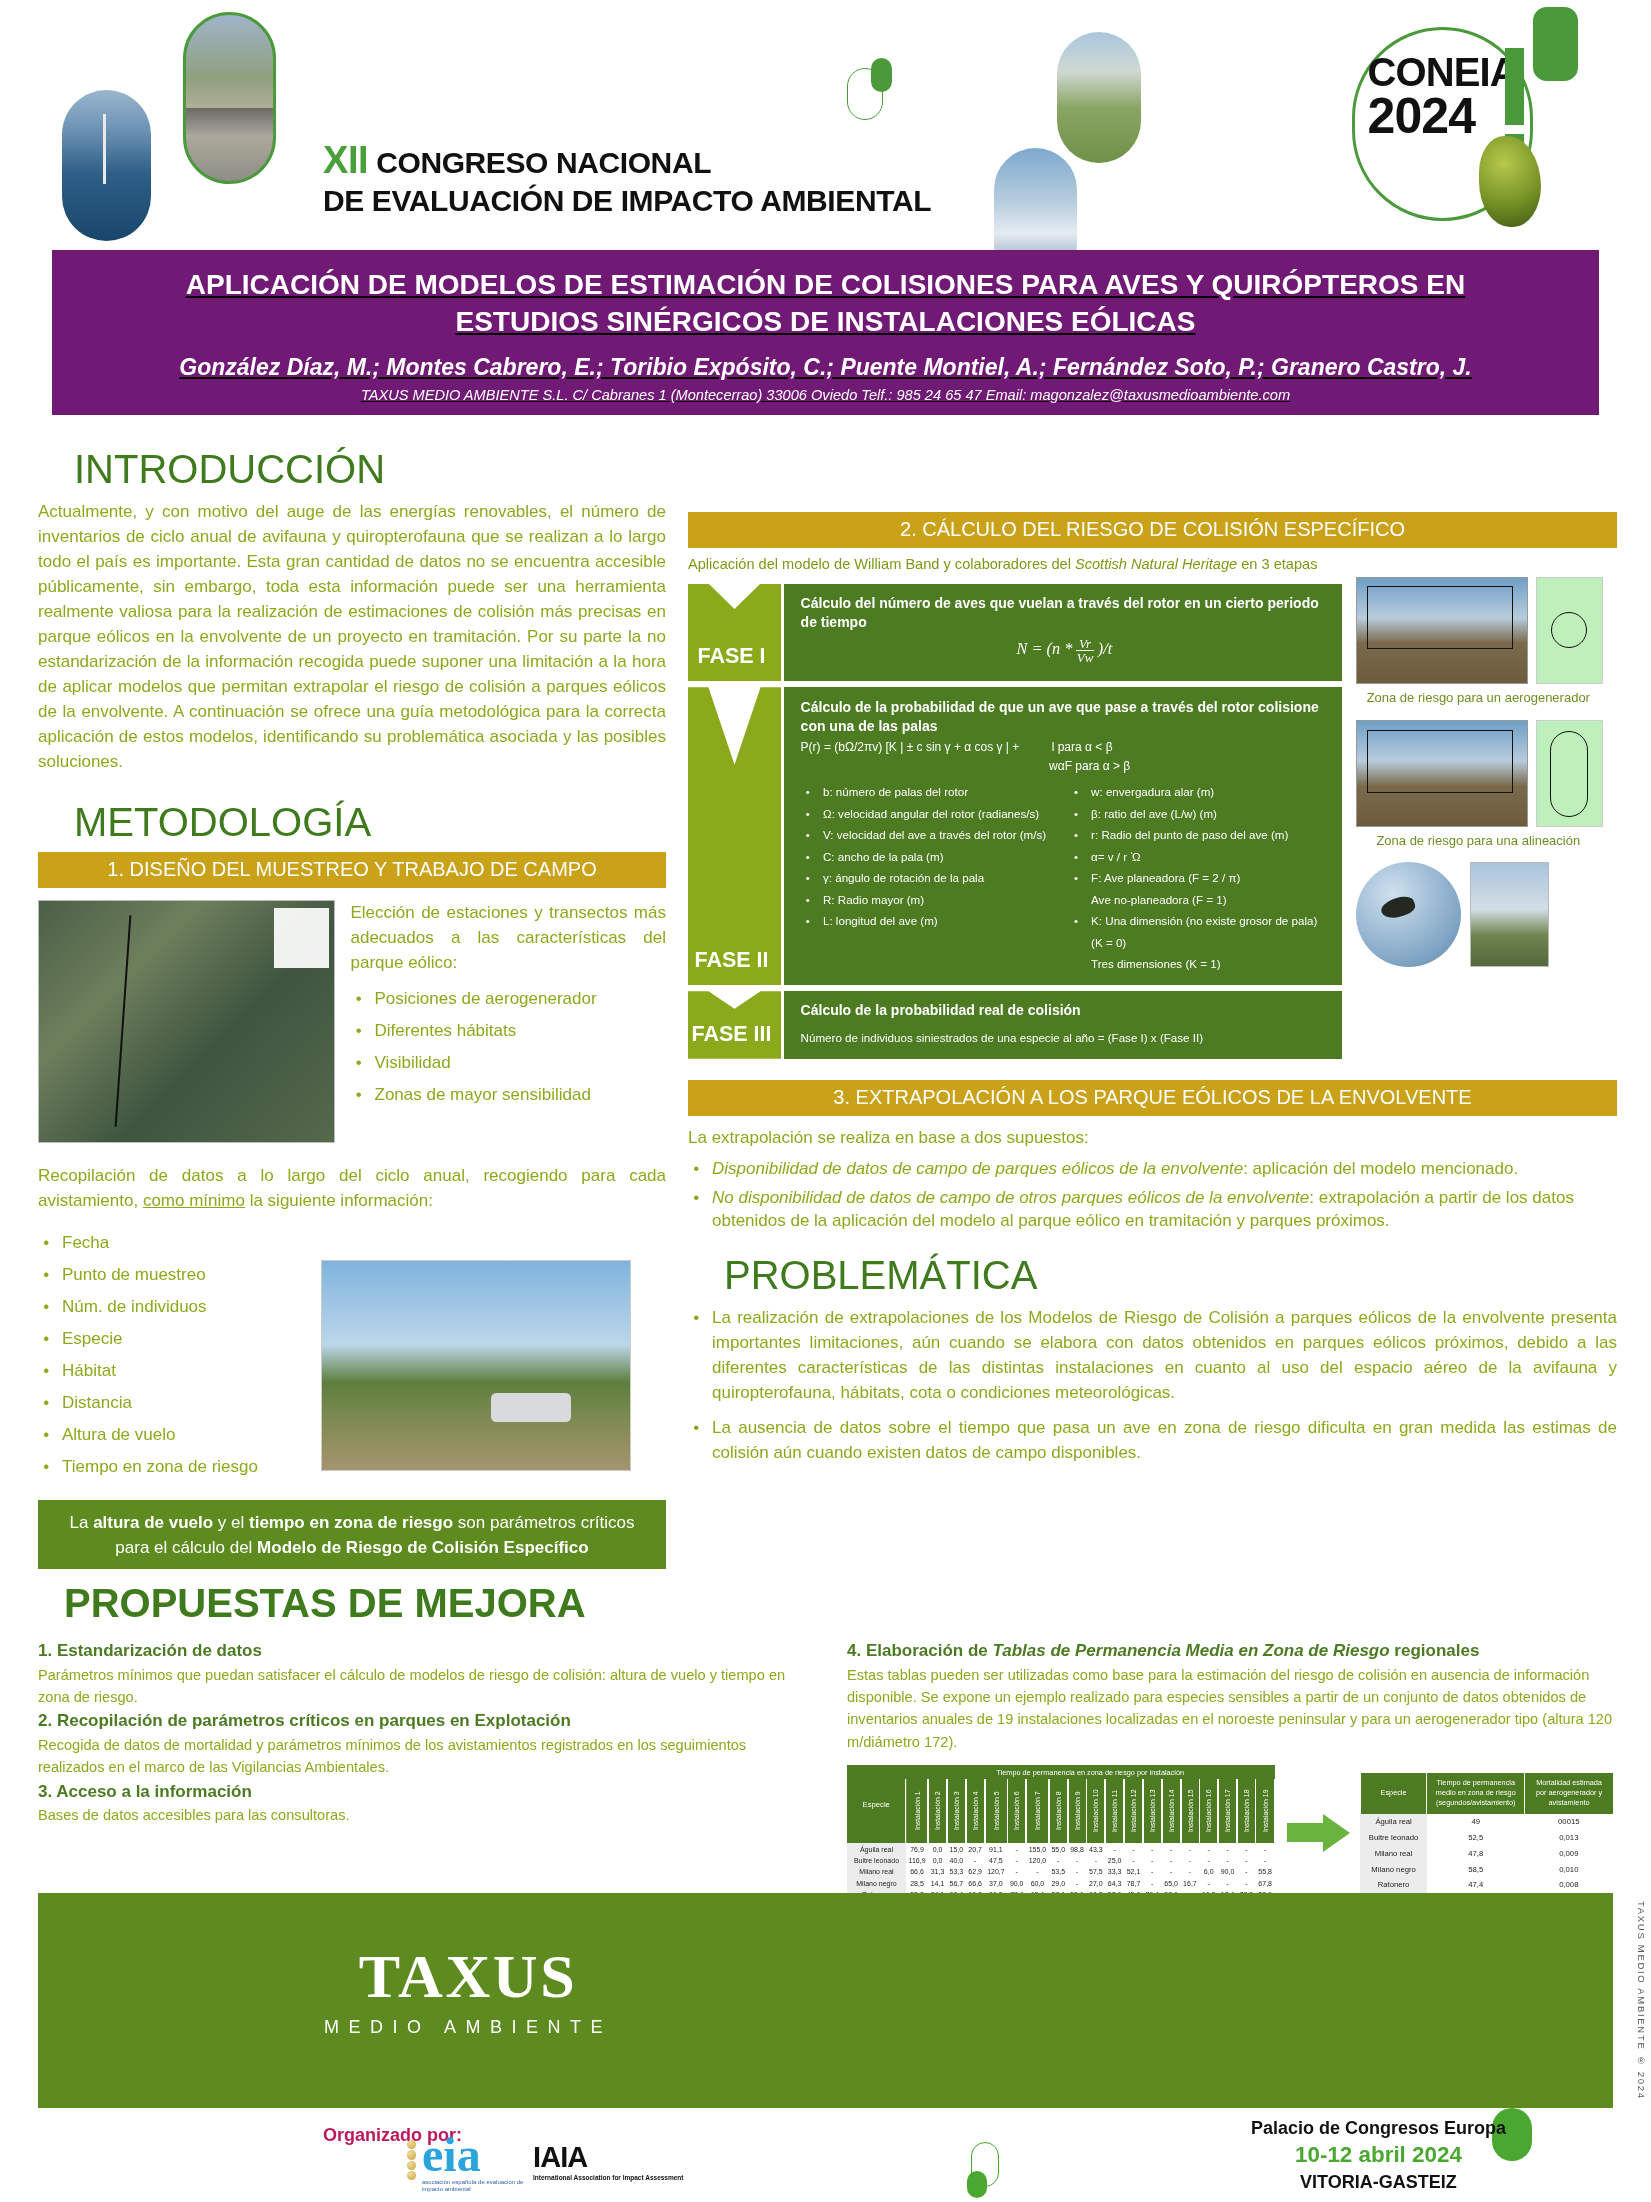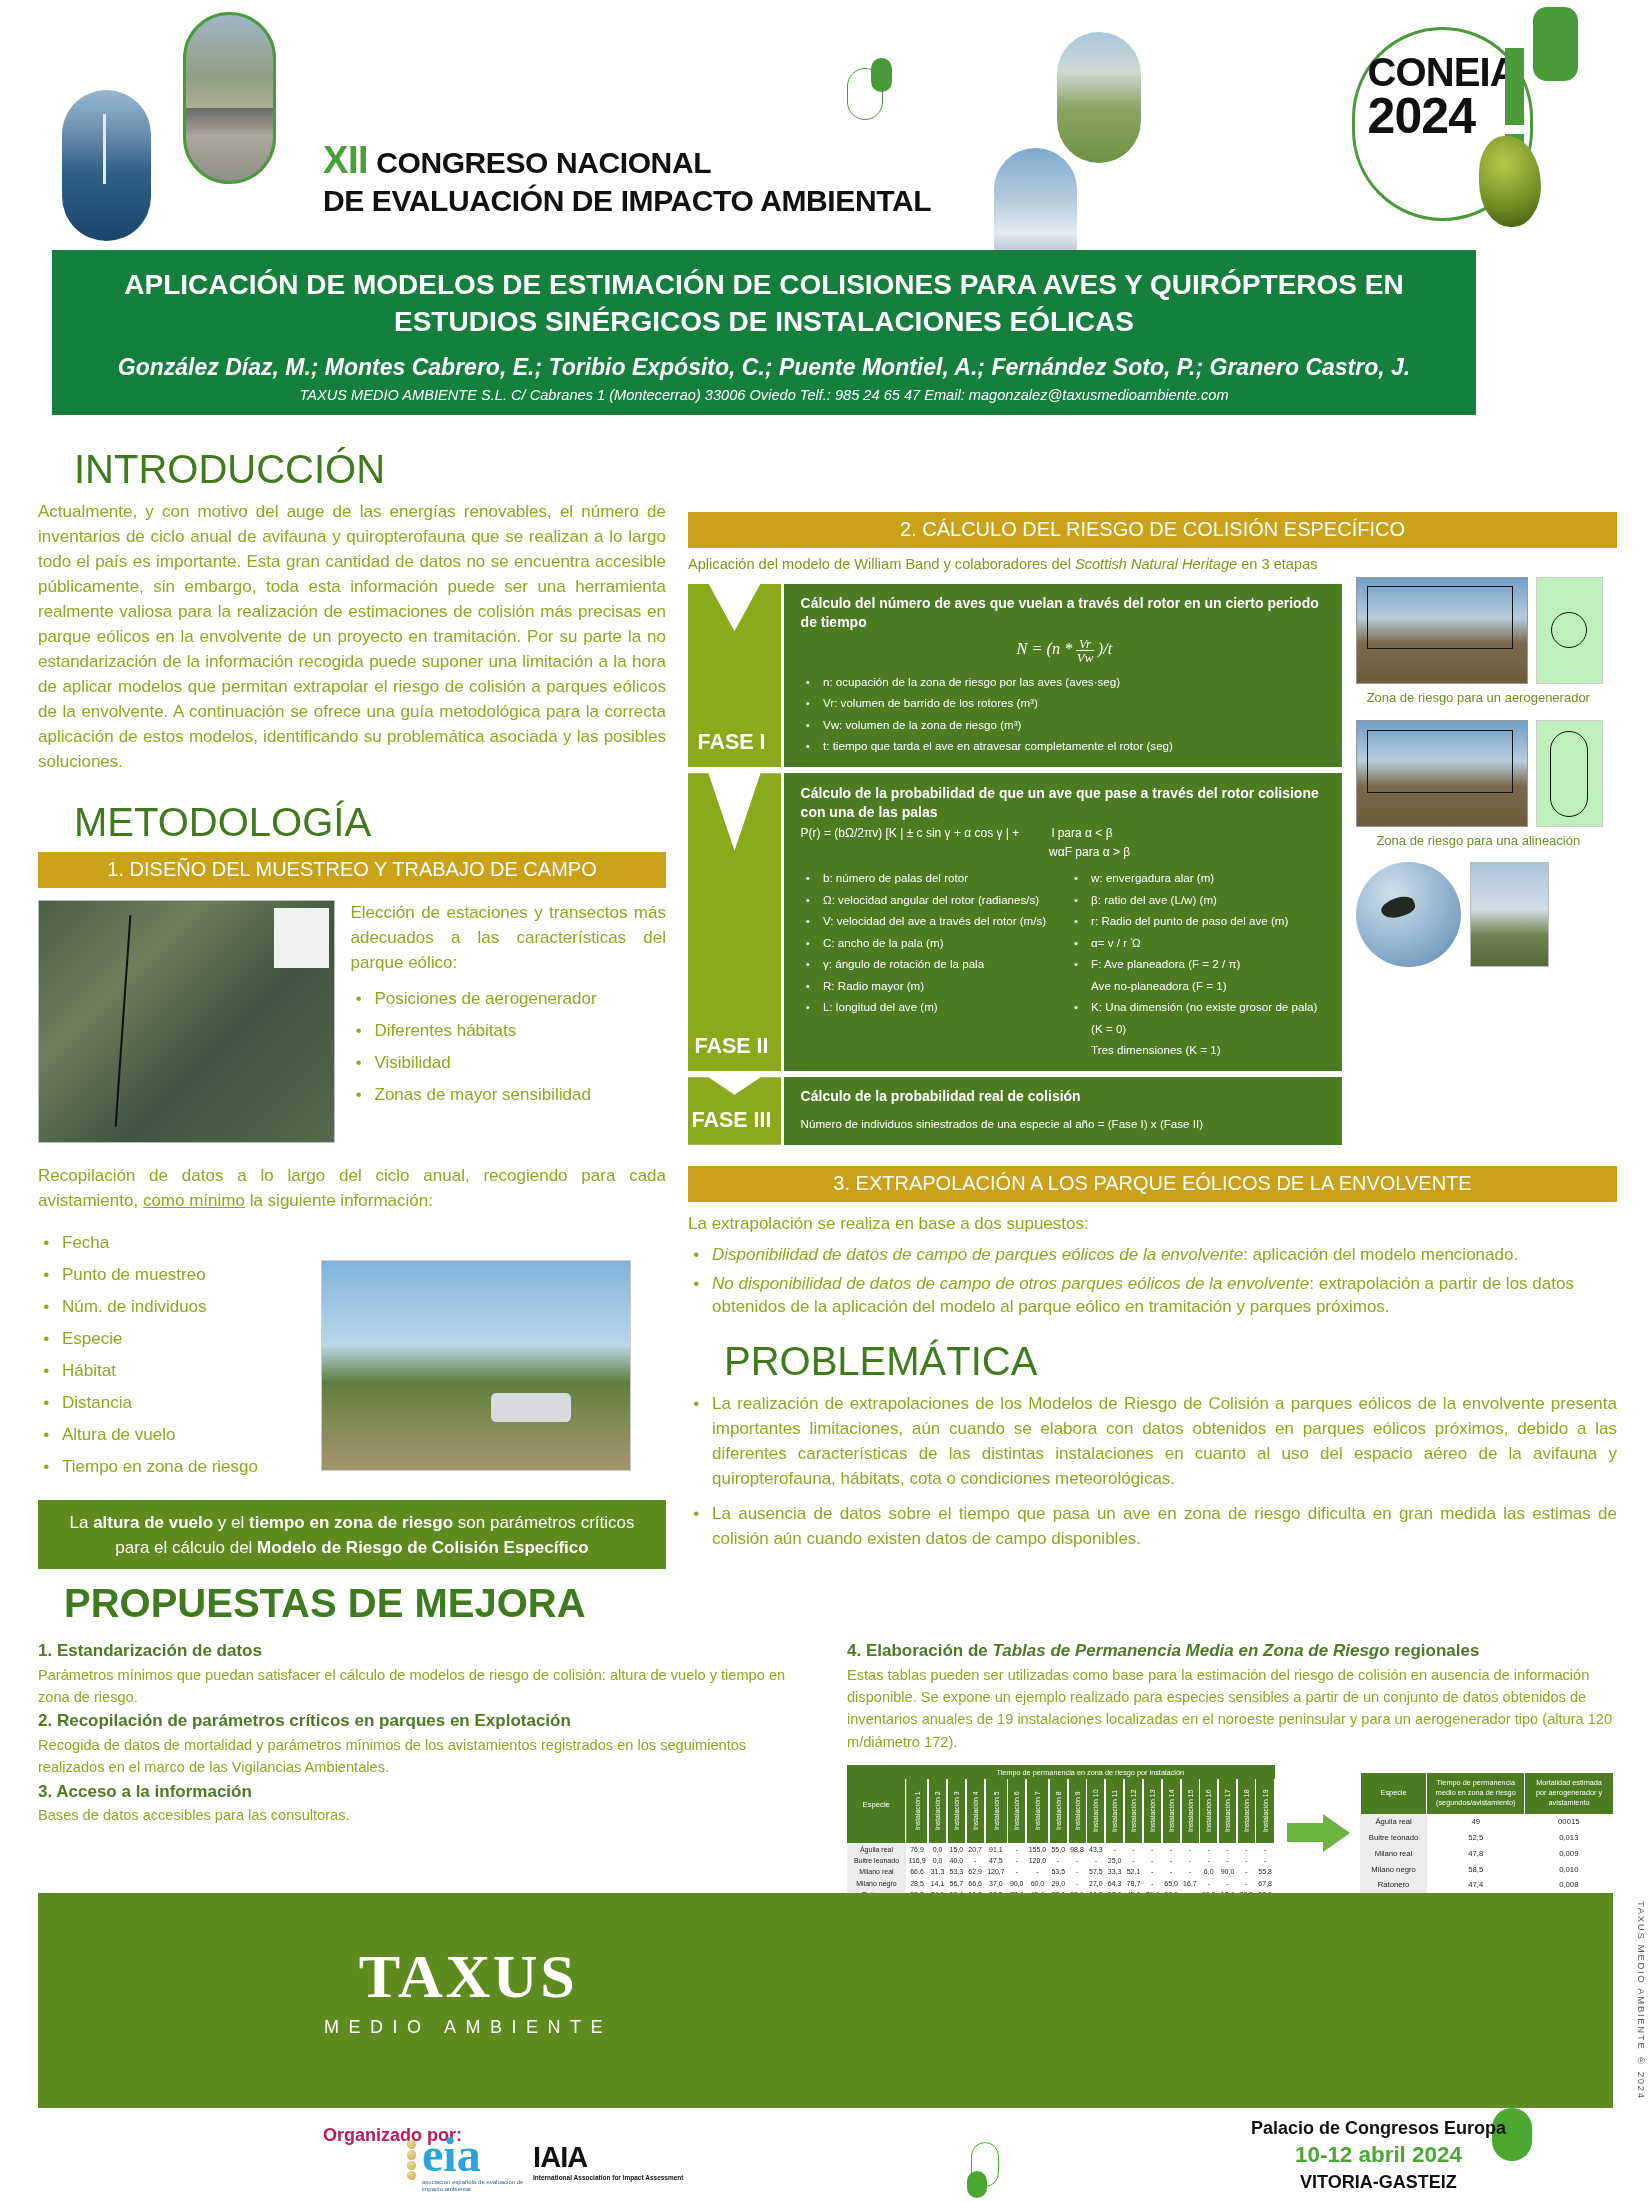--- a/index.html
+++ b/index.html
@@ -43,22 +43,22 @@
      background:radial-gradient(circle at 40% 30%, #b7c94a, #6f8c23 60%, #3f5413);
      border-radius:40% 55% 45% 50%; }
 
   .xii-block { position:absolute; left:323px; top:142px; }
   .xii-l1 { font-size:30px; font-weight:bold; color:#111; letter-spacing:-0.4px;
      font-family:"Liberation Sans", sans-serif; line-height:36px; }
   .xii-l1 .xii { color:#49a03a; font-size:38px; }
   .xii-l2 { font-size:30px; font-weight:bold; color:#111; letter-spacing:-0.4px; line-height:40px; }
 
   
-  .title-banner { position:absolute; left:52px; top:250px; width:1424px; background:#15803d;
-     padding:15.5px 34px 12px; text-align:center; }
+  .title-banner { position:absolute; left:52px; top:250px; width:1547px; background:#701a75;
+     padding:15.5px 34px 12px; text-align:center;text-decoration:underline; }
   .title-banner h1 { color:#fff; font-size:28px; line-height:37px; font-weight:bold; letter-spacing:0px; }
   .authors { color:#fff; font-size:23px; font-weight:bold; font-style:italic; margin-top:13.8px; line-height:29px;}
   .affil { color:#fff; font-size:14.6px; font-style:italic; margin-top:4.3px; }
 
   
   .col-left { position:absolute; left:38px; top:447px; width:628px; }
   .col-right { position:absolute; left:688px; top:512px; width:929px; }
 
   h2.sec { color:#3f7a1c; font-size:40px; font-weight:normal; margin-bottom:6.9px; letter-spacing:0px; }
   h2.sec.indent { margin-left:36px; }
@@ -285,26 +285,20 @@
           <div class="shaft"></div>
             <div class="lbl">FASE I</div>
         </div>
         <div class="fase-box">
           <div class="bx-title">Cálculo del número de aves que vuelan a través del rotor en un cierto periodo de tiempo</div>
           <div class="formula">
             <span>N = (n *</span>
             <span class="frac"><span class="num">Vr</span><span>Vw</span></span>
             <span>)/t</span>
           </div>
-          <ul>
-            <li>n: ocupación de la zona de riesgo por las aves (aves·seg)</li>
-            <li>Vr: volumen de barrido de los rotores (m³)</li>
-            <li>Vw: volumen de la zona de riesgo (m³)</li>
-            <li>t: tiempo que tarda el ave en atravesar completamente el rotor (seg)</li>
-          </ul>
         </div>
       </div>
 
       <div class="fase-row">
         <div class="fase-arrow">
           <div class="shaft"></div>
             <div class="lbl">FASE II</div>
         </div>
         <div class="fase-box">
           <div class="bx-title">Cálculo de la probabilidad de que un ave que pase a través del rotor colisione con una de las palas</div>

